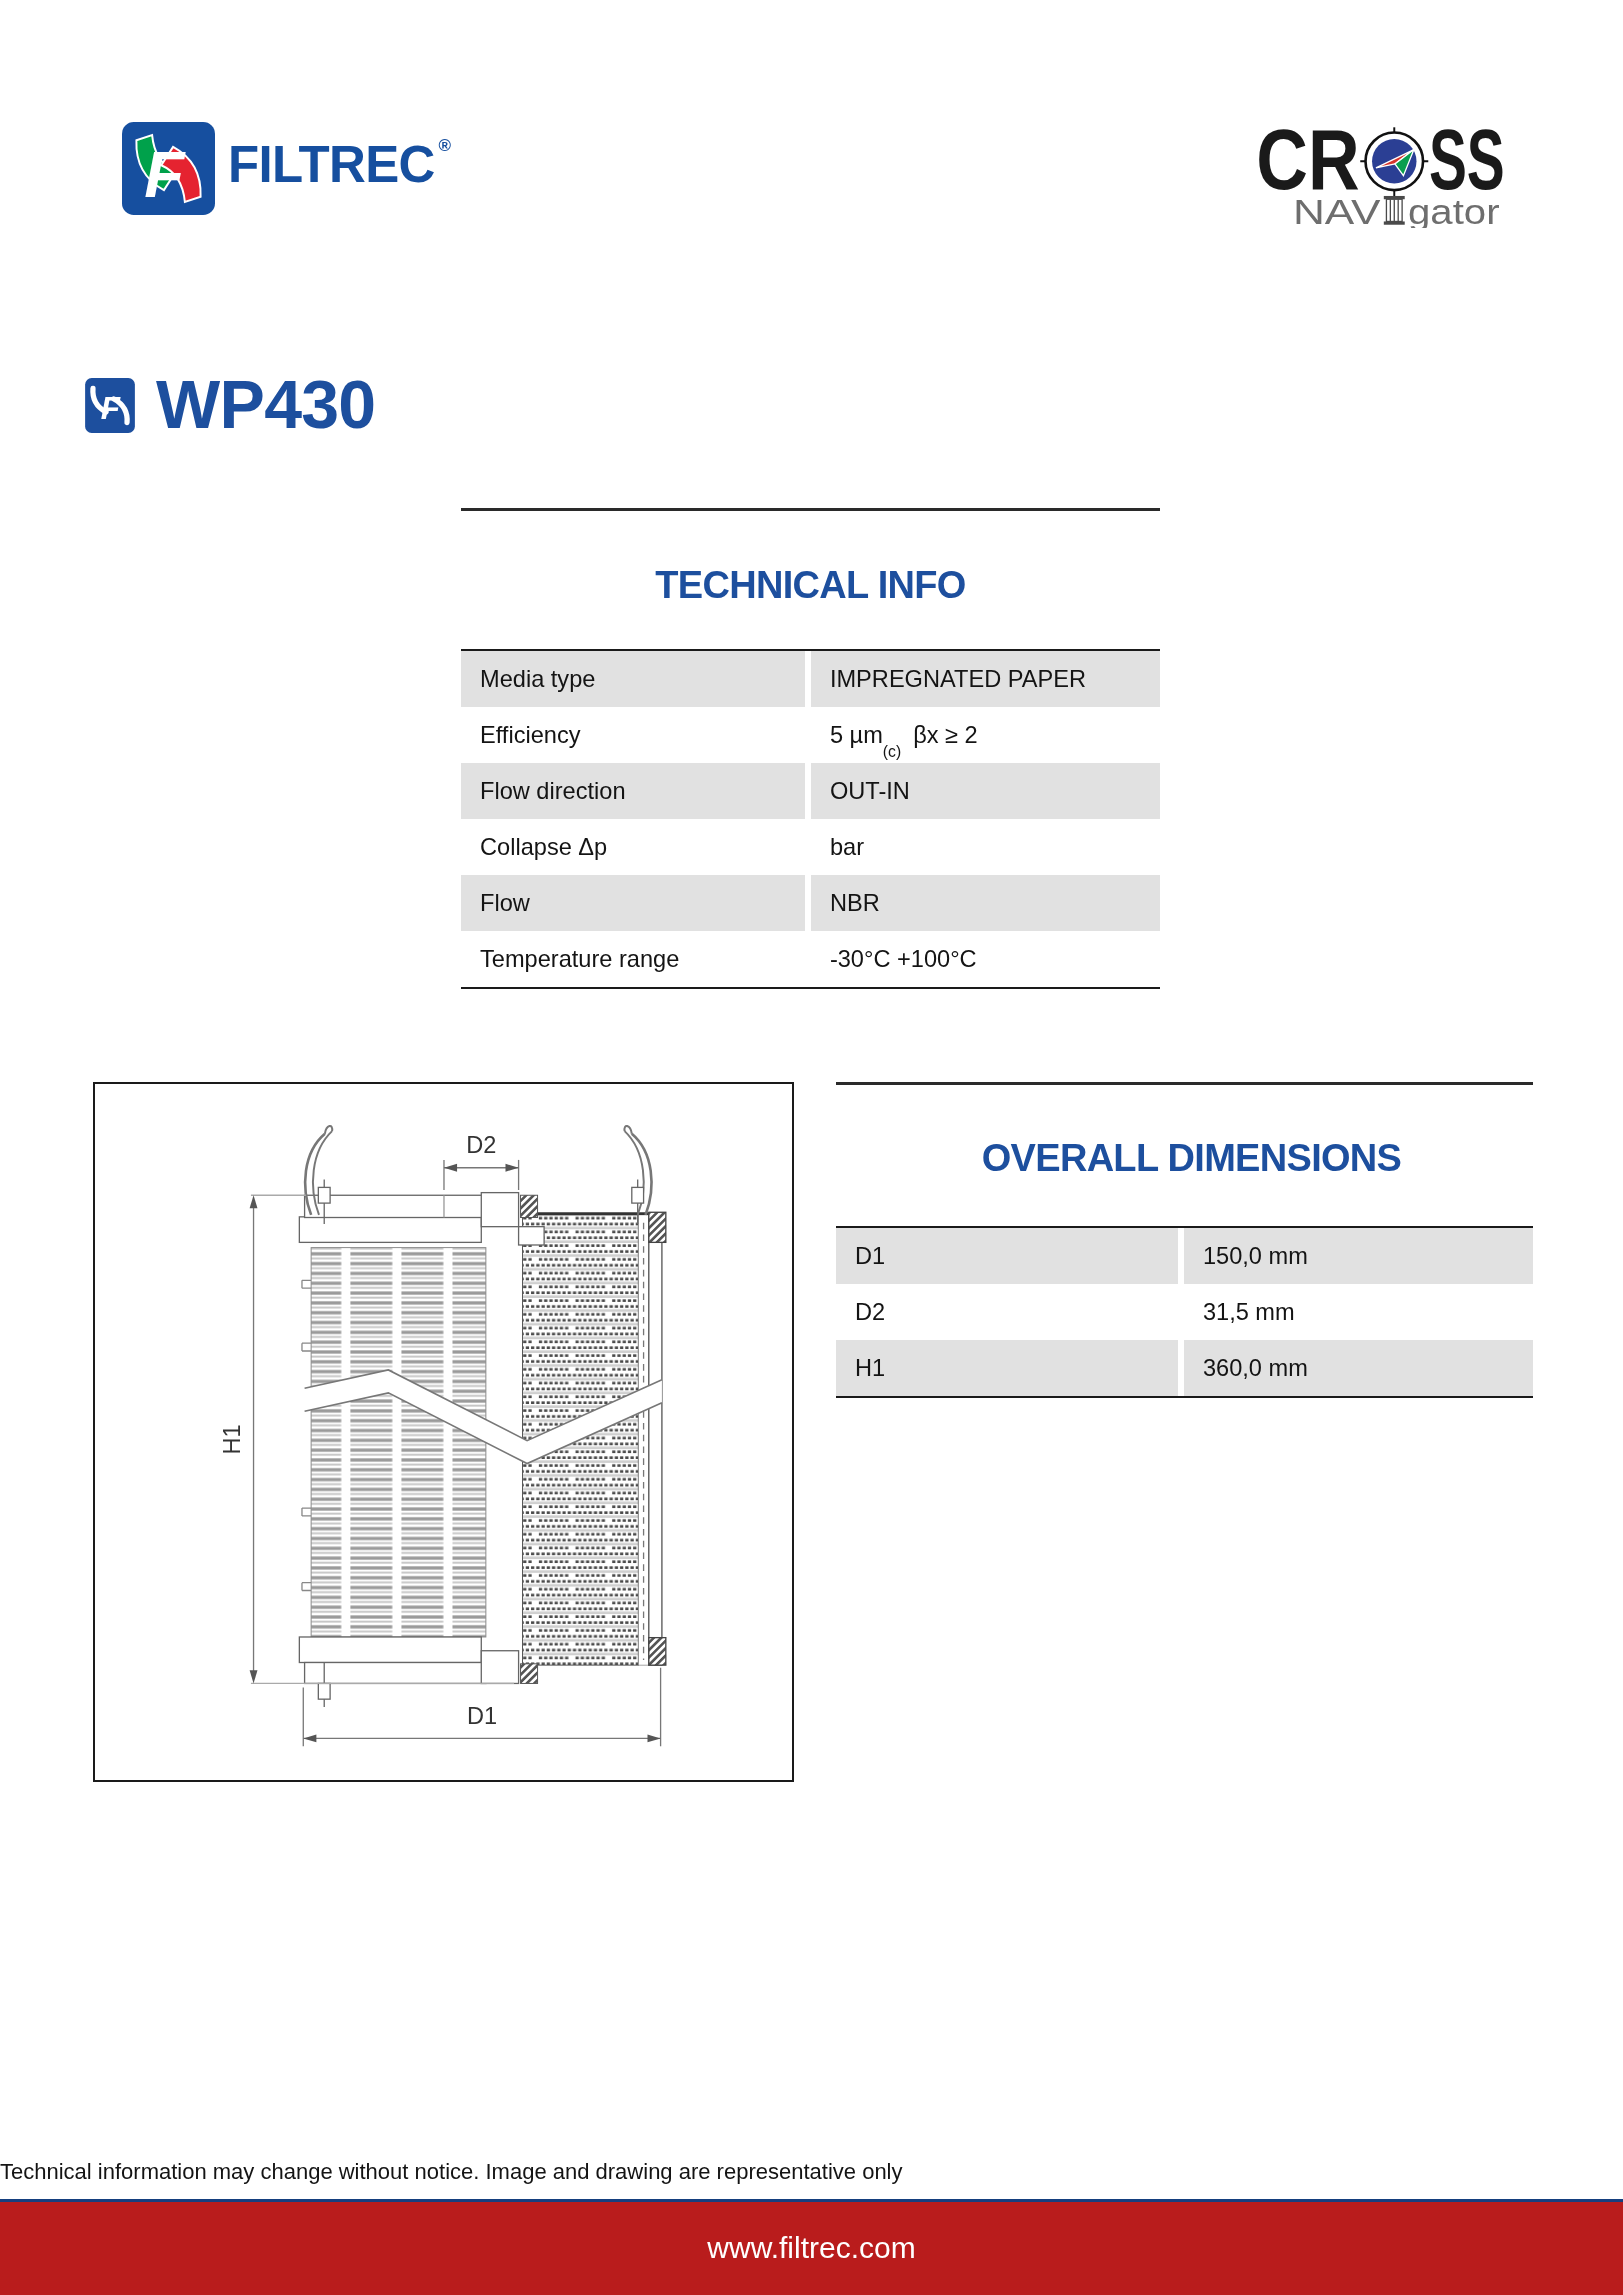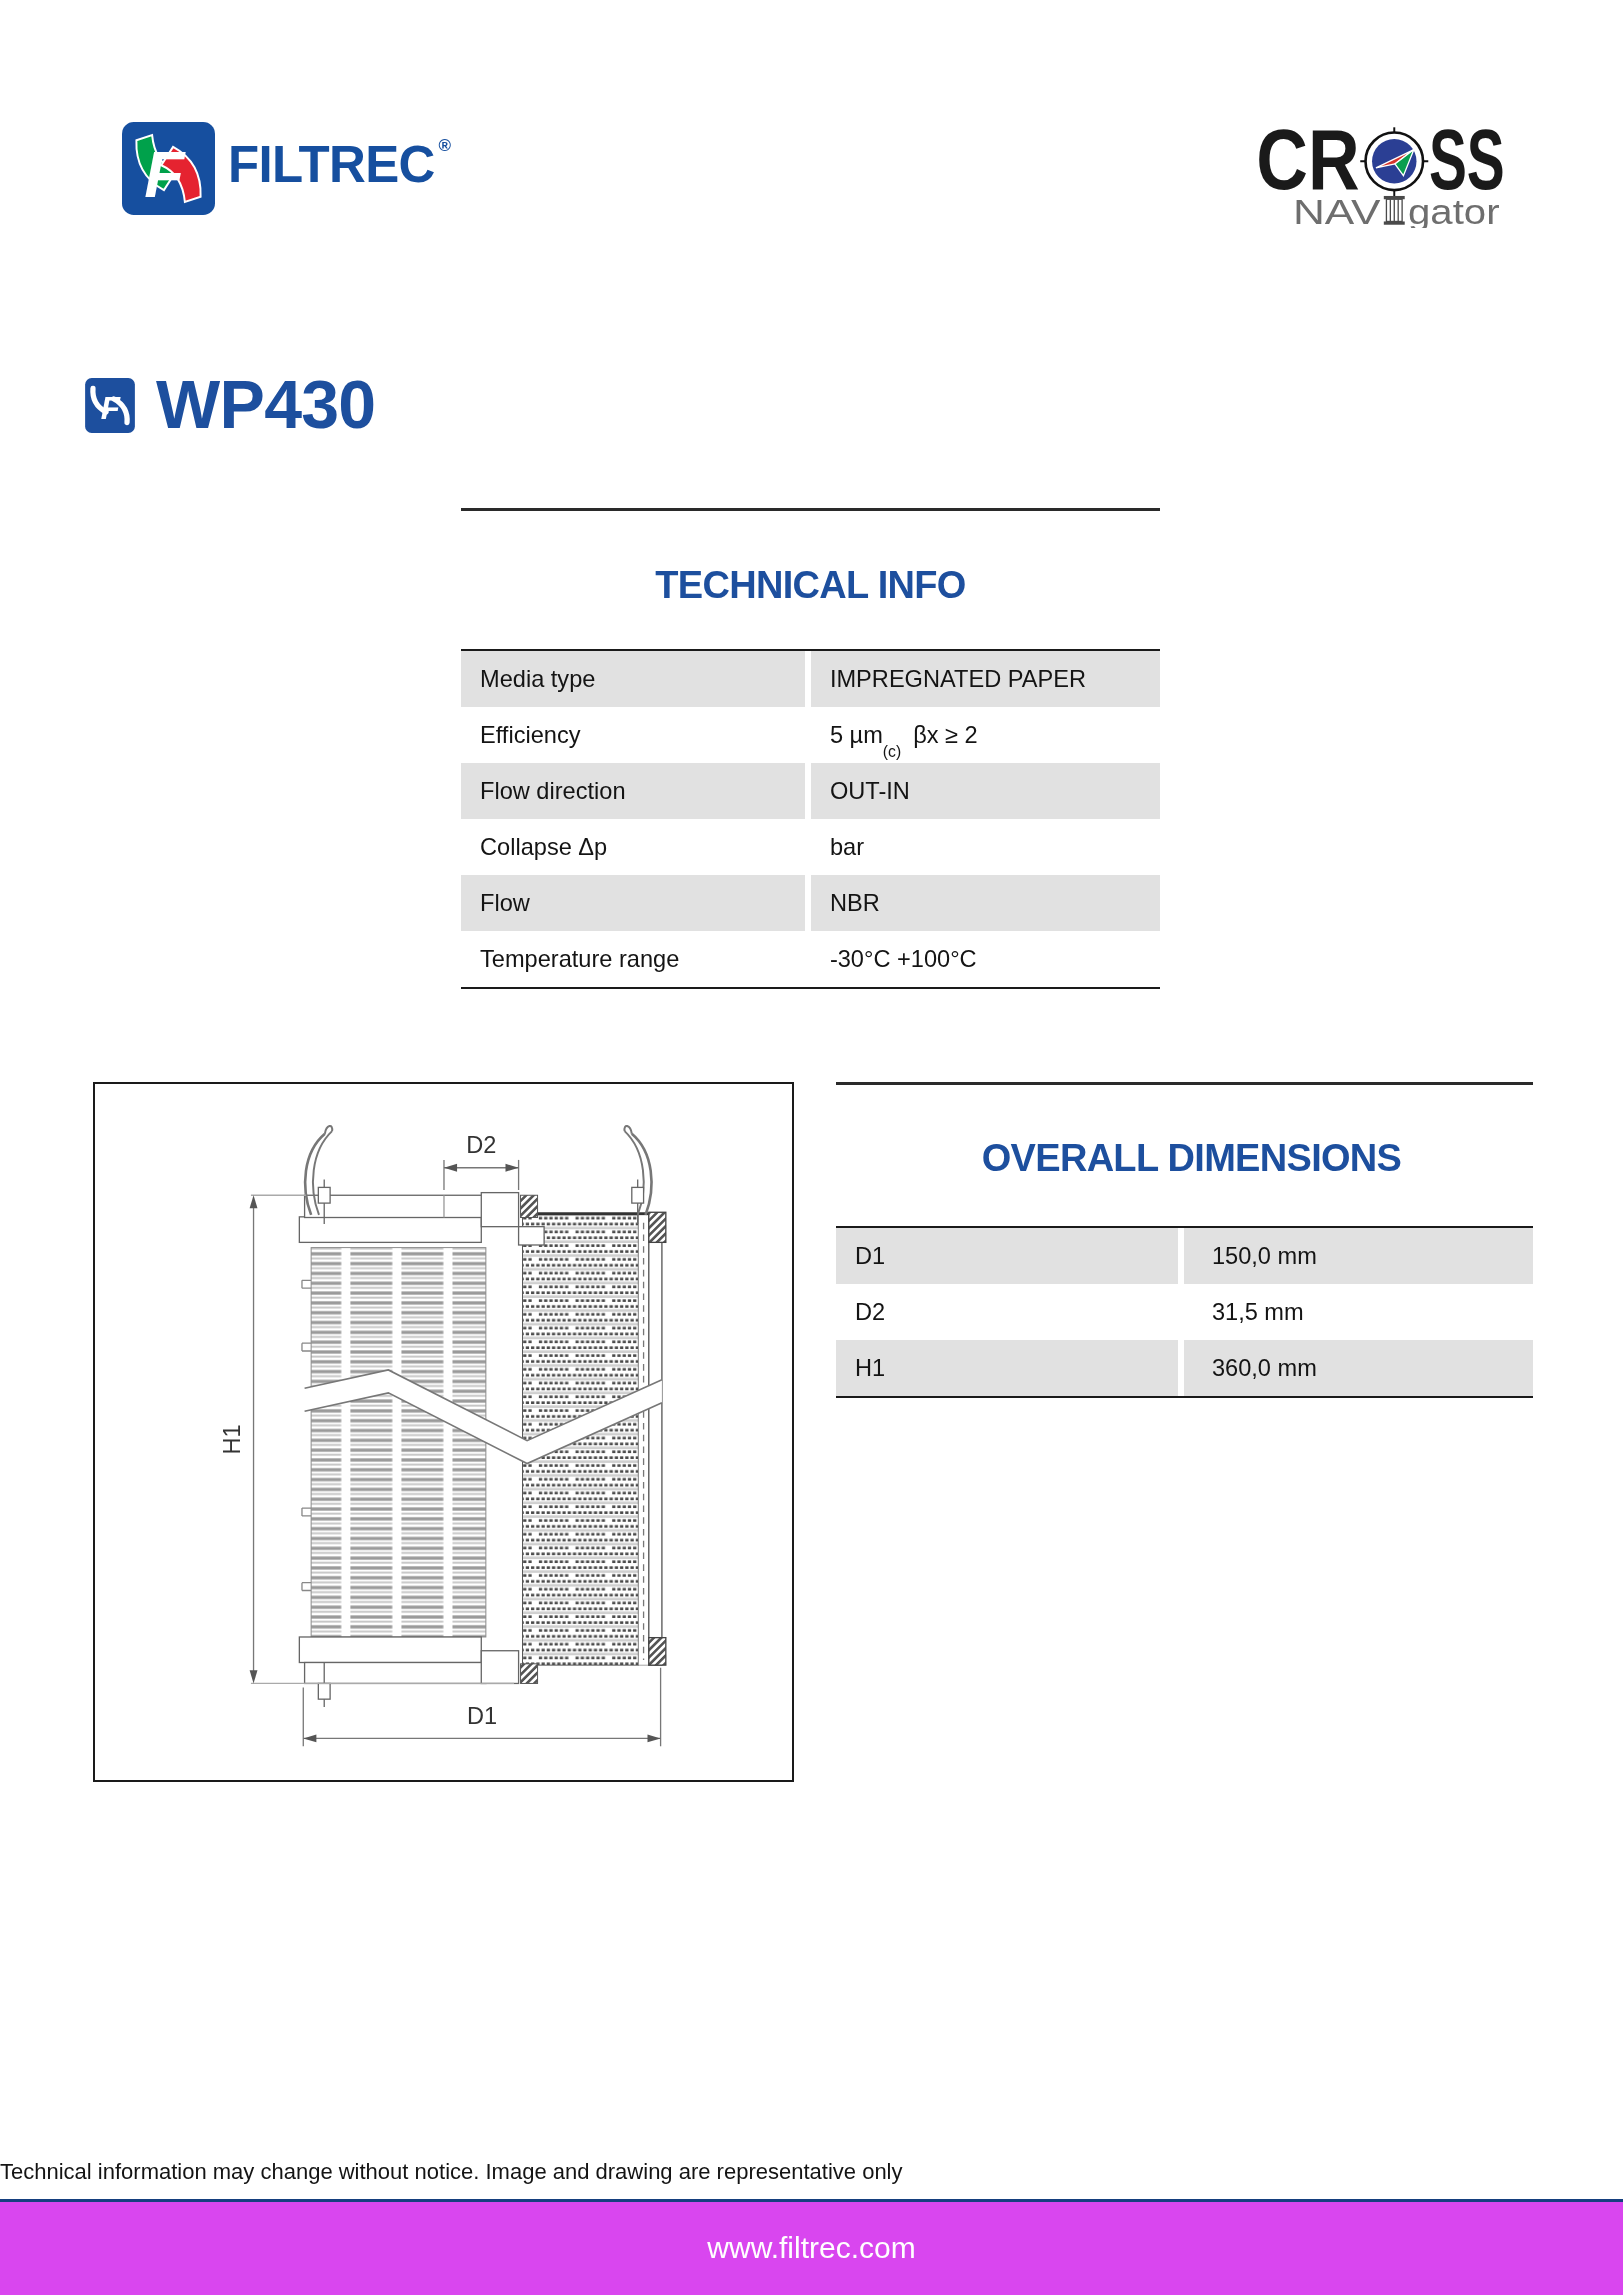--- a/index.html
+++ b/index.html
@@ -42,25 +42,25 @@
 
   
   .drawing-box{left:93px;top:1082px;width:701px;height:700px;border:2.6px solid #1a1a1a;box-sizing:border-box;}
   .drawing-box svg{position:absolute;left:0;top:0;}
 
   
   .od-rule{left:836px;top:1082px;width:697px;}
   .od-title{left:843px;top:1137px;width:697px;}
   .od-table{left:836px;top:1226px;width:697px;border-top:2.6px solid #1a1a1a;border-bottom:2.6px solid #1a1a1a;}
   .od-table .cell.label{width:323px;}
-  .od-table .cell.value{flex:1;padding-left:28px;}
+  .od-table .cell.value{flex:1;padding-left:19px;}
 
   
   .disclaimer{left:0;top:2159px;width:1623px;text-align:left;font-size:22px;color:#141414;}
-  .footer-bar{left:0;top:2199px;width:1623px;height:97px;background:#d946ef;border-top:3.3px solid #16407f;box-sizing:border-box;}
+  .footer-bar{left:0;top:2199px;width:1623px;height:97px;background:#b91c1c;border-top:3.3px solid #16407f;box-sizing:border-box;}
   .footer-bar .site{display:block;text-align:center;color:#ffffff;font-size:30px;line-height:92px;}
 </style>
 </head>
 <body>
 
 <div class="page">
 
   <svg class="abs filtrec-logo" viewBox="0 0 142 142">
     <rect x="0" y="0" width="142" height="142" rx="18" fill="#164f9f"></rect>
     <path d="M 22,28 Q 20,80 64,104 L 82,76 Q 50,62 46,20 Z" fill="#00a14b" stroke="#ffffff" stroke-width="3"></path>

